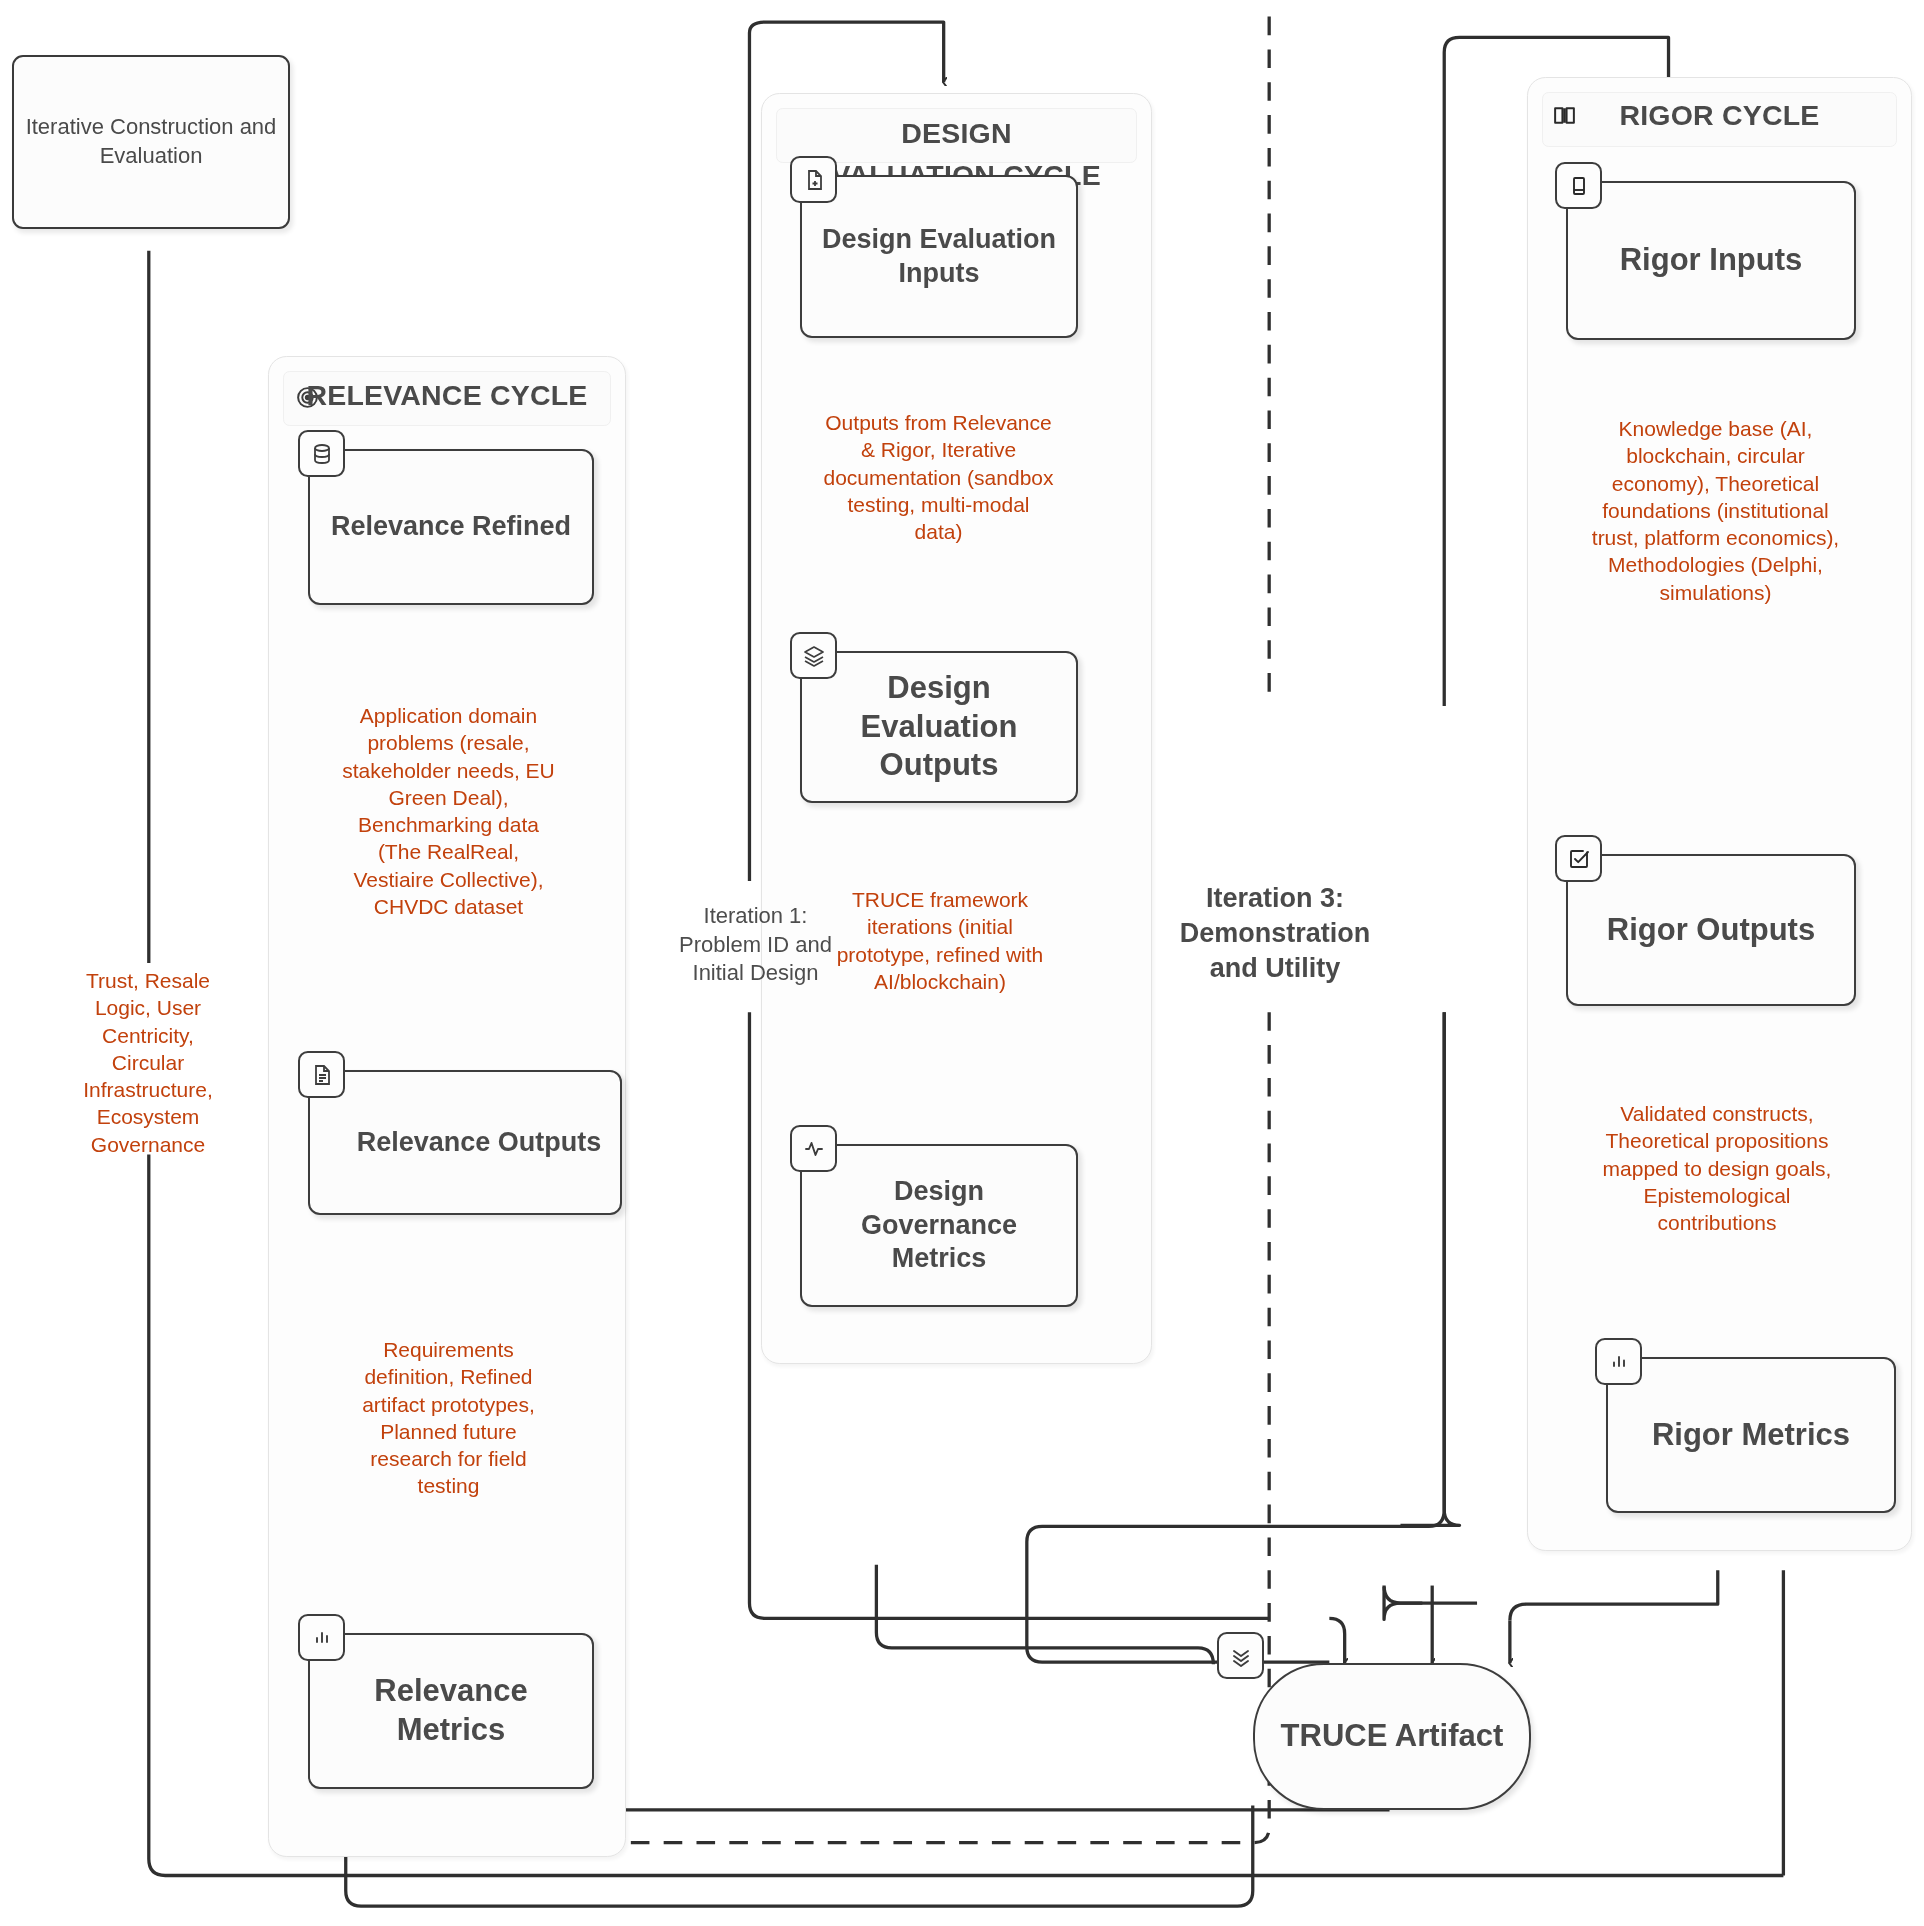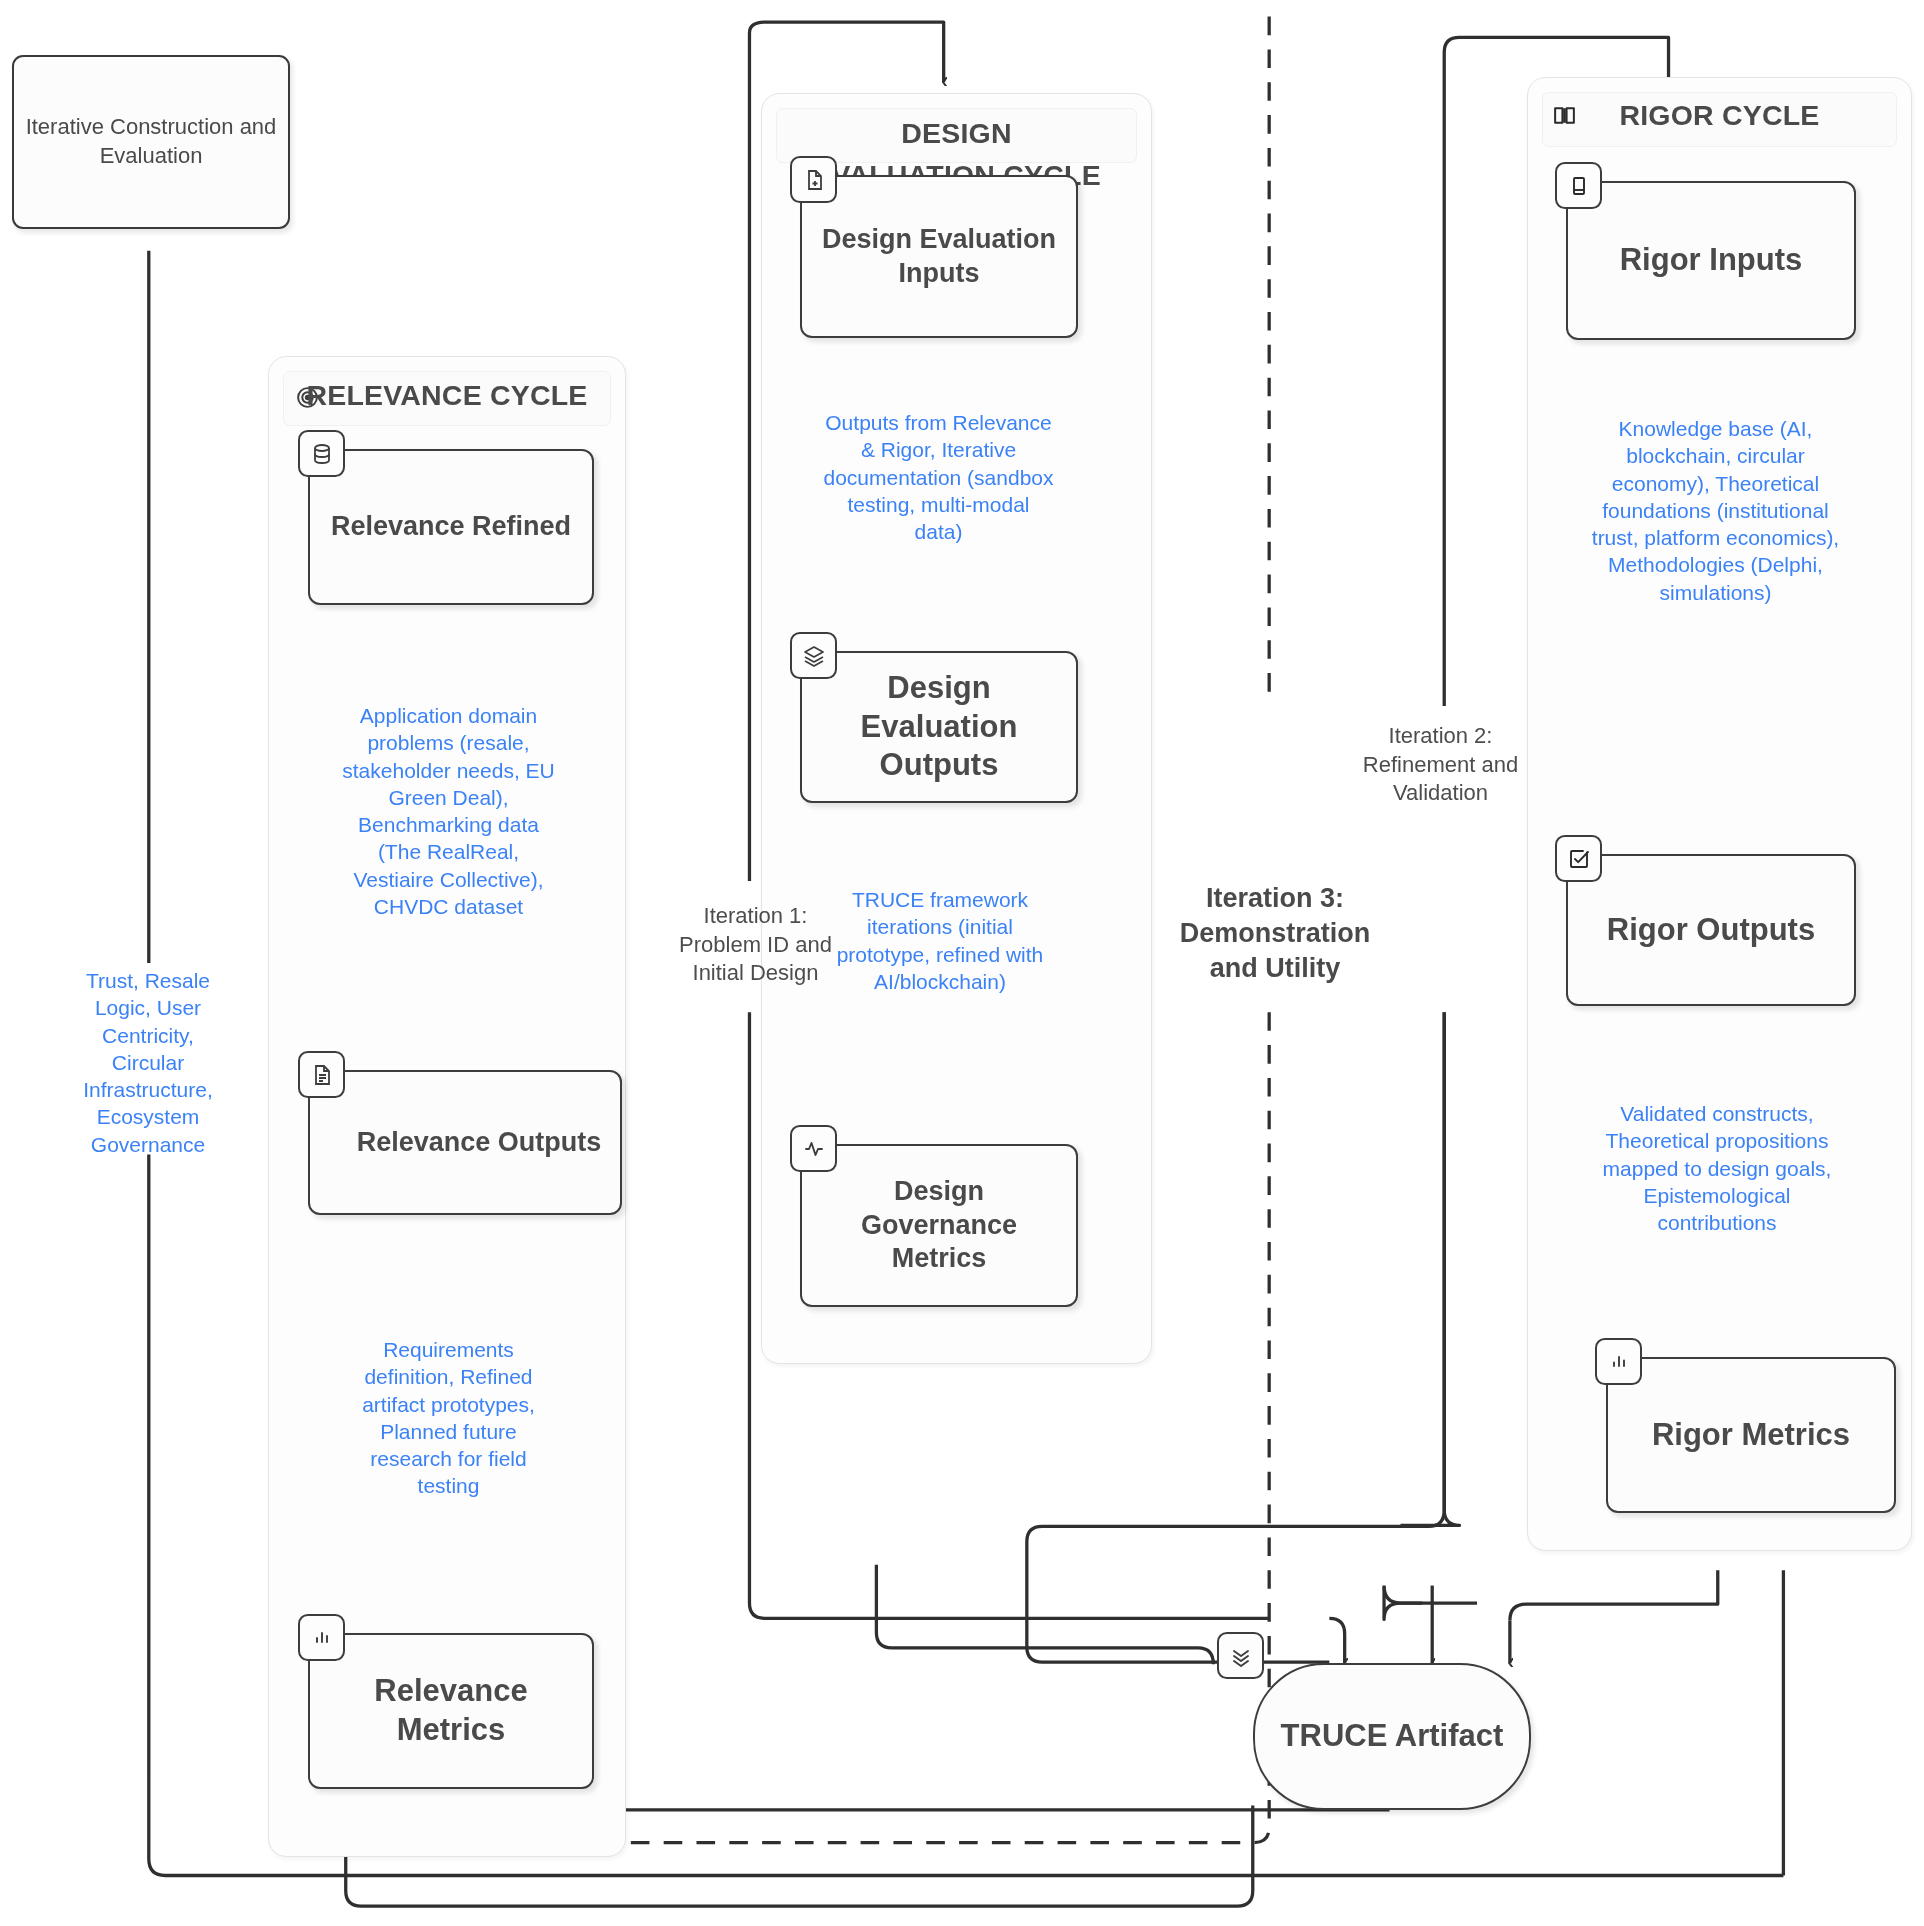--- a/index.html
+++ b/index.html
@@ -25,21 +25,21 @@
 
   
   .node.pill{border-radius:71px;}
 
   
   .icon-chip{position:absolute;width:43px;height:43px;border:2.7px solid #3d3d3d;border-radius:9.8px;
              background:#fdfdfd;display:flex;align-items:center;justify-content:center;z-index:6;}
   .icon-chip svg{display:block;}
 
   
-  .edge-text{position:absolute;text-align:center;color:#3b82f6;line-height:1.30;
+  .edge-text{position:absolute;text-align:center;color:#c2410c;line-height:1.30;
              font-size:21px;}
   .edge-text.bold{font-weight:bold;color:#4a4a4a;font-size:23px;}
   .edge-text.lead{font-size:22px;color:#4d4d4d;}
 
   
   .plain-box{position:absolute;border:2.2px solid #3a3a3a;border-radius:11px;background:#fcfcfc;
              box-shadow:2.7px 3.3px 4.9px rgba(0,0,0,.09);display:flex;align-items:center;justify-content:center;}
   .plain-box span{font-size:22px;color:#4a4a4a;text-align:center;line-height:1.3;}
 </style>
 </head>
@@ -233,17 +233,16 @@
       <svg width="24" height="24" viewBox="0 0 24 24" fill="none" stroke="#3d3d3d" stroke-width="1.9" stroke-linecap="round" stroke-linejoin="round">
         <path d="M5 7l7 5 7-5"></path>
           <path d="M5 12l7 5 7-5"></path>
           <path d="M5 17l7 5 7-5"></path>
       </svg>
     </div>
     <div class="node-label">TRUCE Artifact</div>
   </div>
 
   <div class="edge-text lead" style="left:665px;top:902px;width:181px;">Iteration 1: Problem ID and Initial Design</div>
-  <div class="edge-text lead" style="left:1350px;top:722px;width:181px;">Iteration 2: Refinement and Validation</div>
   <div class="edge-text bold" style="left:1171px;top:881px;width:208px;font-size:27px;">Iteration 3: Demonstration and Utility</div>
 
 </div>
 
 
 </body></html>

